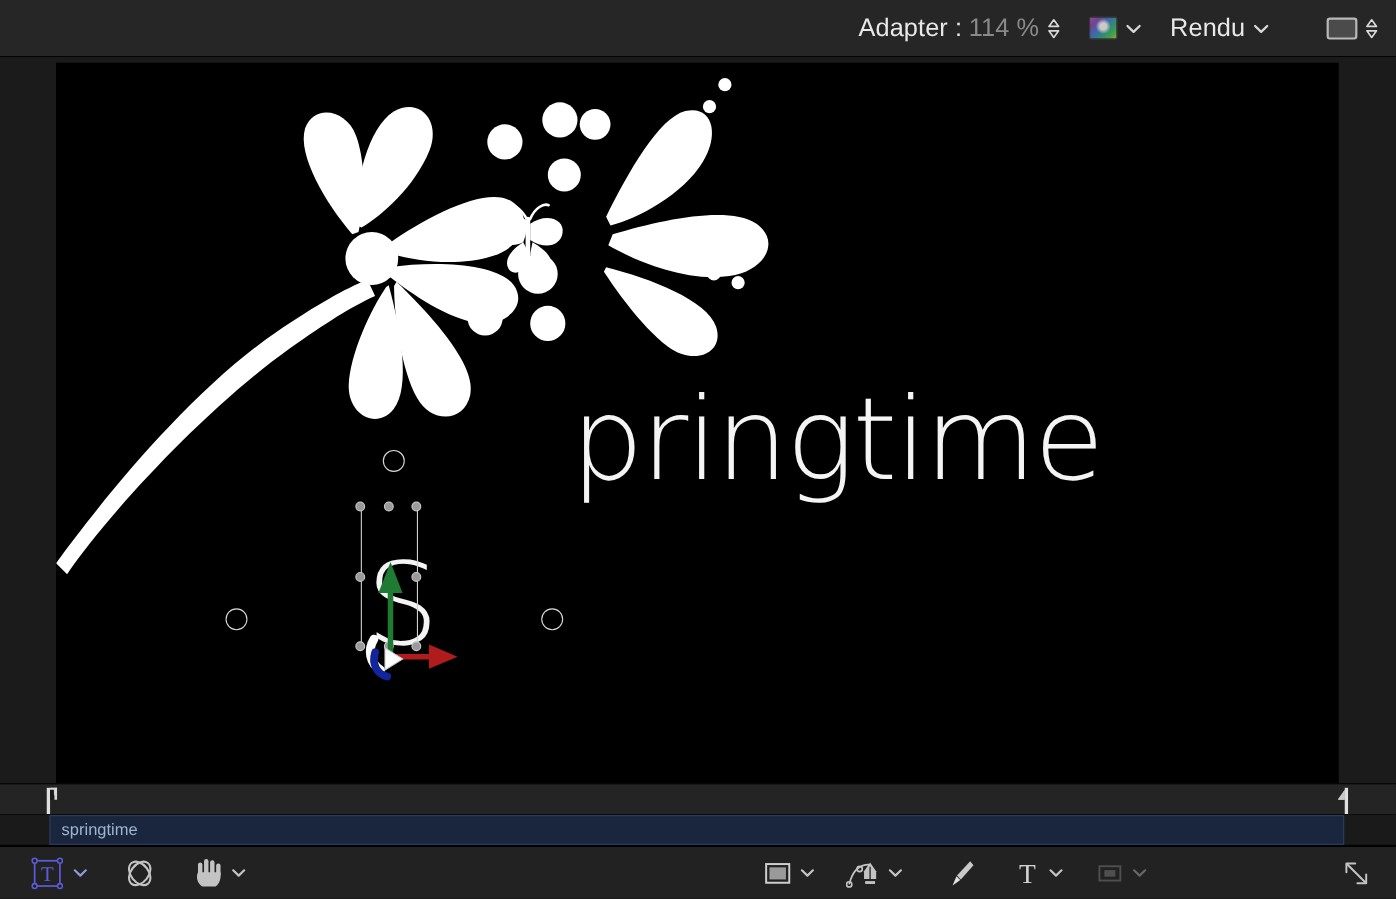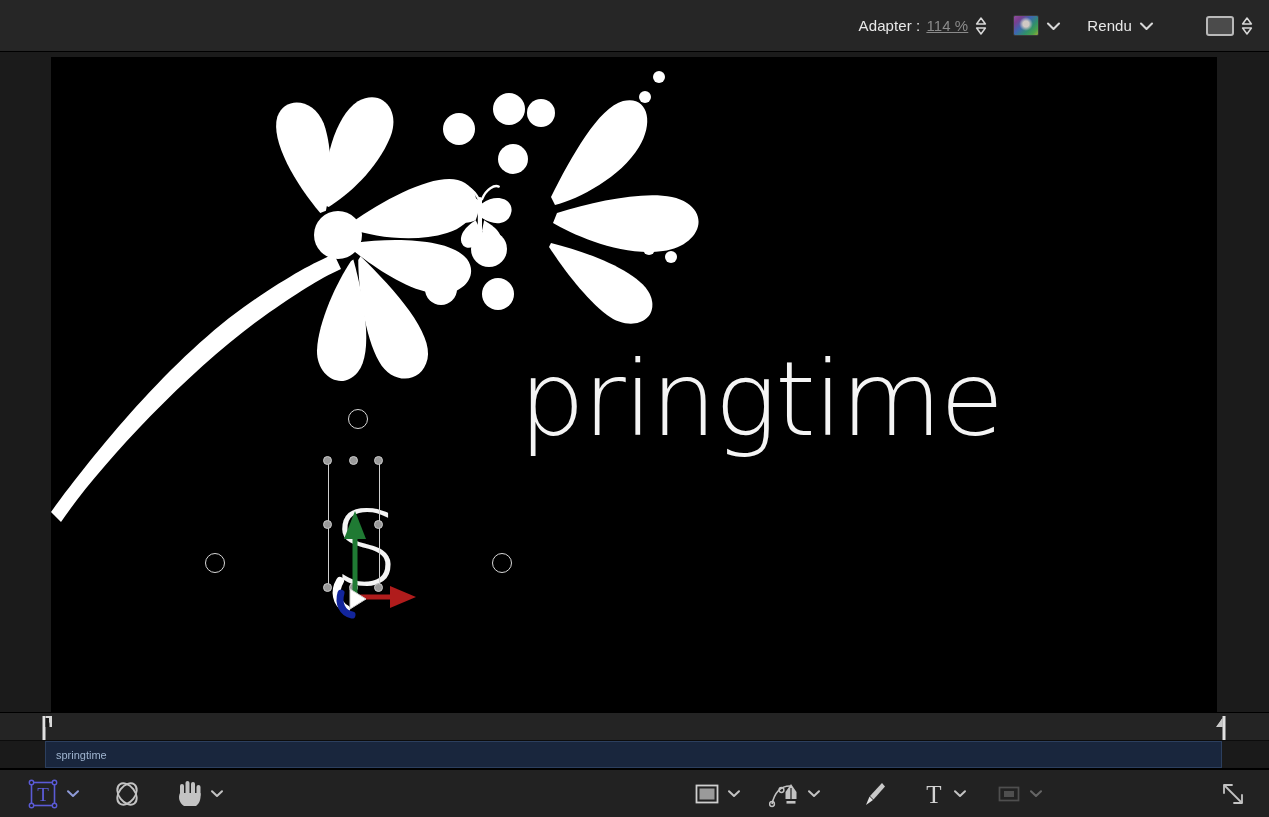--- a/index.html
+++ b/index.html
@@ -14,25 +14,25 @@
   
   .topbar {
     position: absolute; left: 0; top: 0; width: 1269px; height: 52px;
     background: #262626;
     border-bottom: 1px solid #000;
     display: flex; align-items: center; justify-content: flex-end;
     padding-right: 16px;
   }
   .tb-group { display: flex; align-items: center; height: 52px; }
   .tb-label {
-    color: #e8e8e8; font-size: 15px; letter-spacing: .1px;
+    color: #e8e8e8; font-size: 23px; letter-spacing: .1px;
     white-space: nowrap;
     text-align: right;
   }
-  .tb-label.dim { color: #8a8a8a; text-decoration: underline; }
+  .tb-label.dim { color: #8a8a8a; }
   .tb-sep { width: 10px; }
   .stepper {
     display: inline-flex; flex-direction: column; align-items: center;
     justify-content: center; margin-left: 7px; line-height: 0;
   }
   .stepper svg { display: block; }
   .chev { margin-left: 7px; display: inline-flex; align-items: center; }
   .swatch {
     width: 26px; height: 21px; border-radius: 2px;
     background:
@@ -93,21 +93,21 @@
   .marker { position: absolute; top: 3px; }
   .track-row {
     position: absolute; left: 0; top: 741px; width: 1269px; height: 28px;
     background: #1a1a1a; border-bottom: 1px solid #000;
   }
   .clip {
     position: absolute; left: 45px; top: 0; width: 1177px; height: 27px;
     background: #19263d; border: 1px solid #2c3f5e;
     display: flex; align-items: center; padding-left: 10px;
   }
-  .clip-label { color: #9fb4cf; font-size: 11px; }
+  .clip-label { color: #9fb4cf; font-size: 15px; }
 
   
   .toolbar {
     position: absolute; left: 0; top: 769px; width: 1269px; height: 48px;
     background: #222; border-top: 1px solid #000;
     display: flex; align-items: center;
   }
   .tool {
     display: flex; align-items: center; justify-content: center;
     height: 48px; cursor: default;

